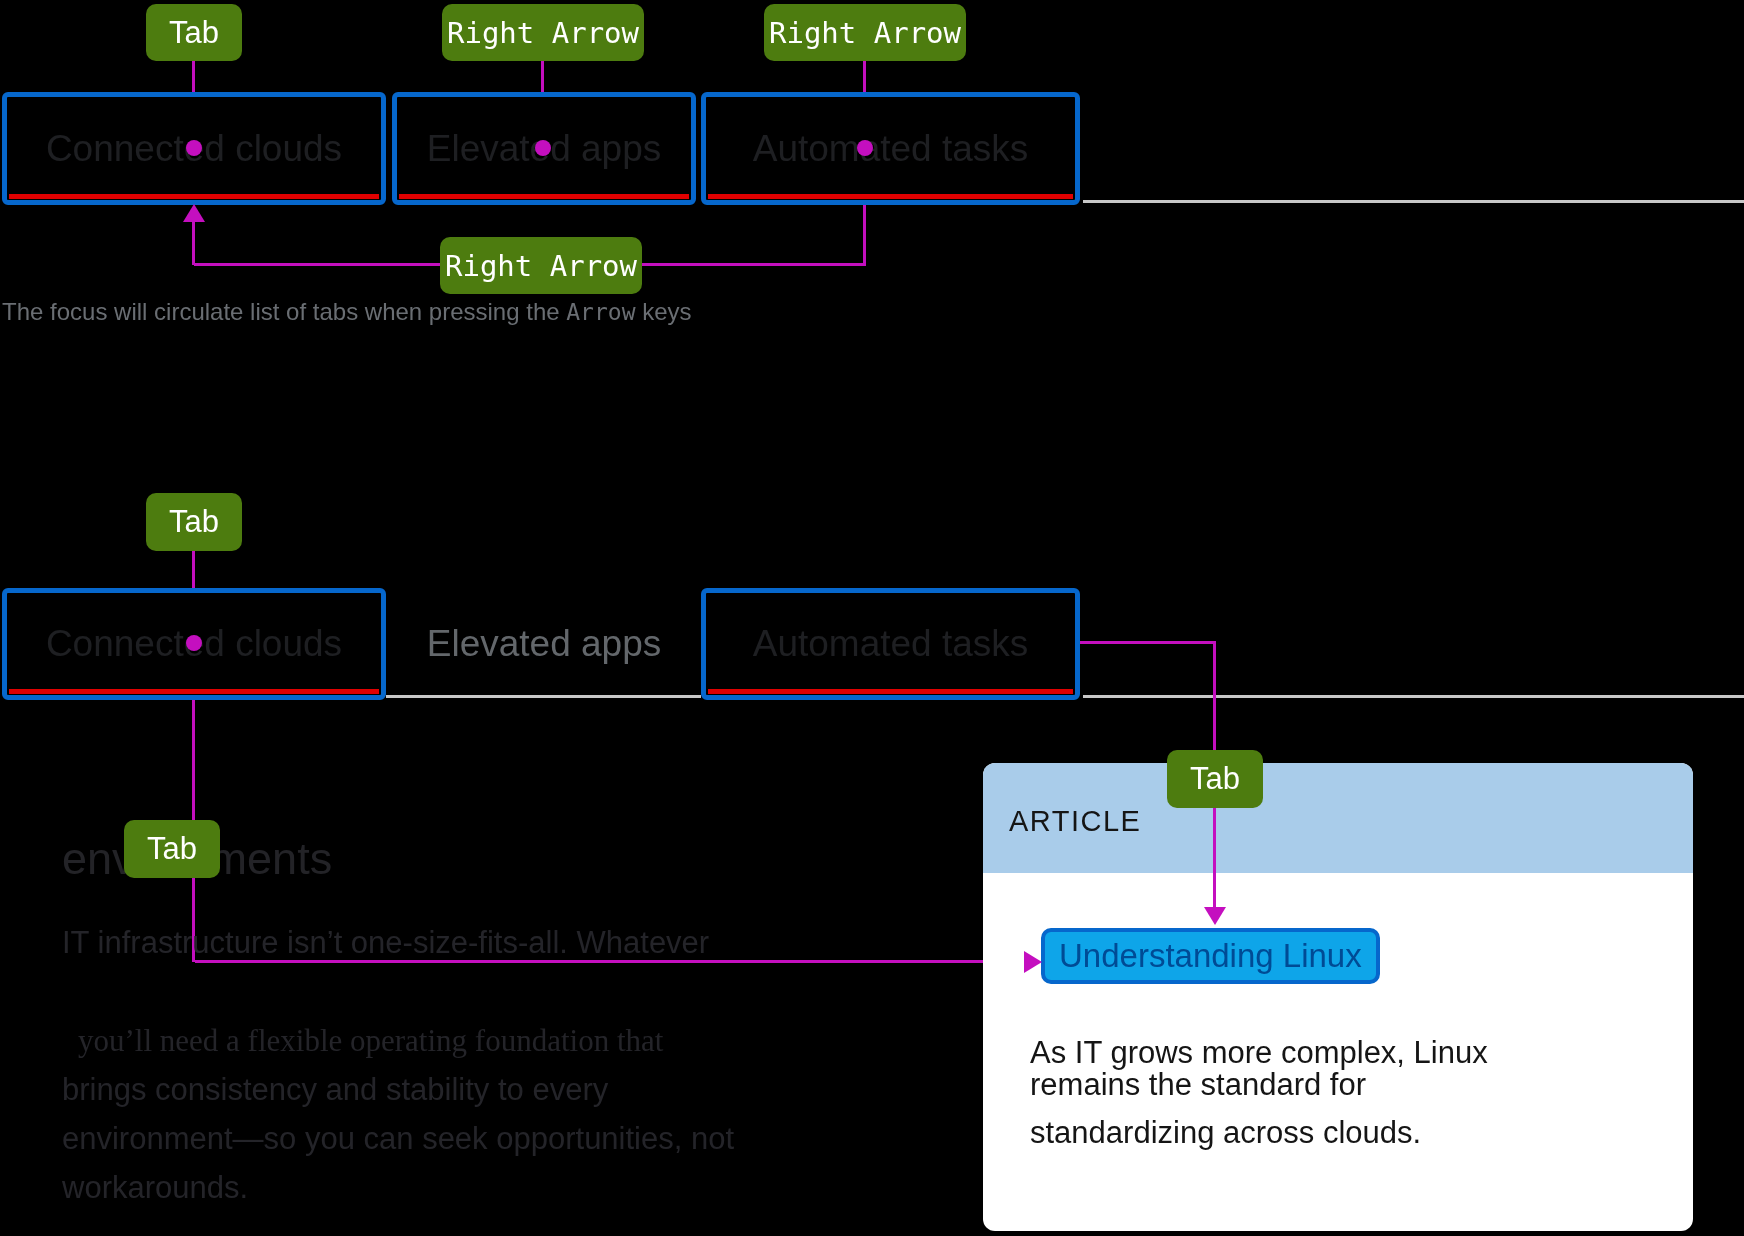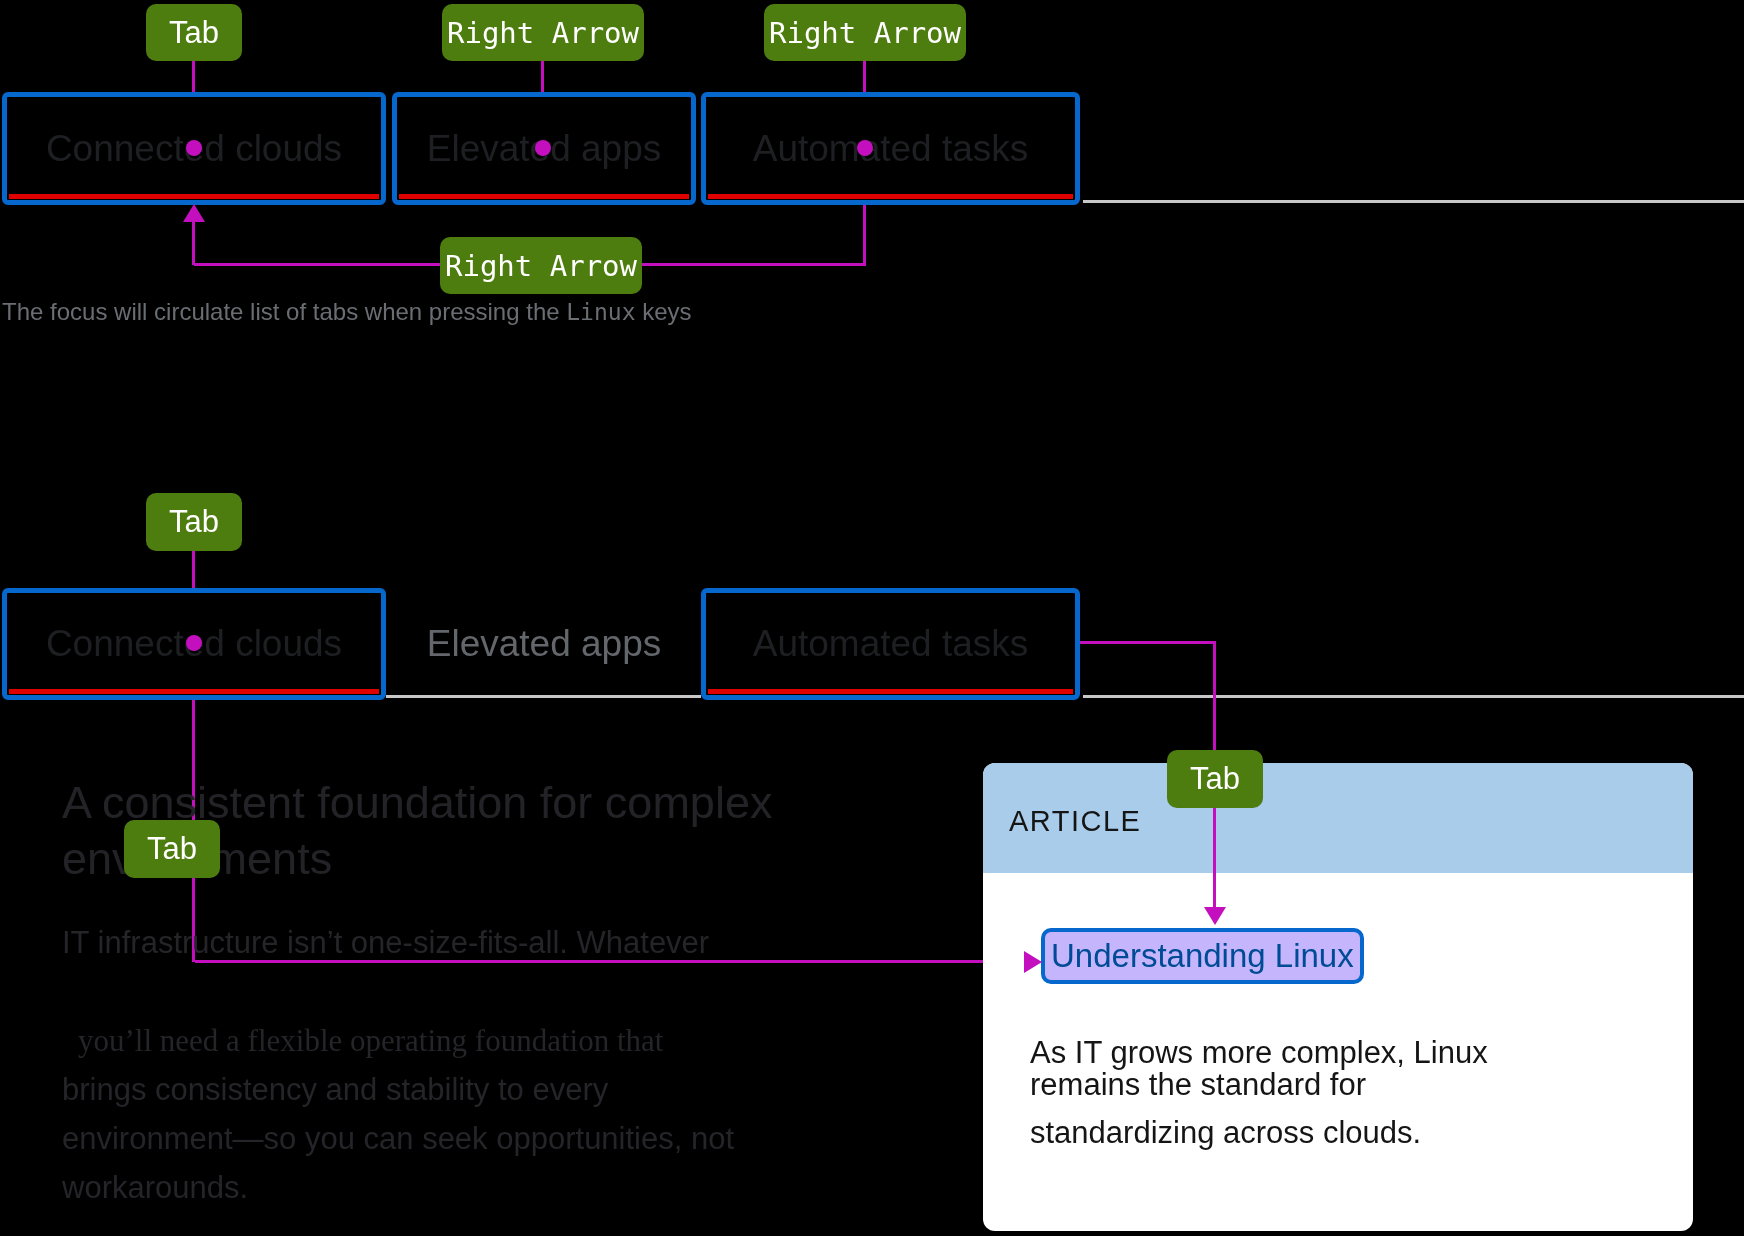--- a/index.html
+++ b/index.html
@@ -44,22 +44,22 @@
   .caption .mono{font-family:"DejaVu Sans Mono",monospace;font-size:23px;}
   .heading-line{position:absolute;font-size:45px;font-weight:500;color:#232327;z-index:3;white-space:nowrap;}
   .para-line{position:absolute;font-size:31px;color:#242429;z-index:3;white-space:nowrap;}
   
   .card{position:absolute;left:983px;top:763px;width:710px;height:468px;background:#fff;
     border-radius:12px;z-index:4;}
   .card-header{position:absolute;left:0;top:0;right:0;height:110px;background:#A9CCEA;
     border-radius:12px 12px 0 0;}
   .card-eyebrow{position:absolute;left:26px;top:42px;font-size:29px;letter-spacing:1.5px;color:#151515;}
   .link-box{position:absolute;left:58px;top:165px;height:56px;box-sizing:border-box;
-    border:4px solid #0667CC;border-radius:10px;background:#c4b5fd;display:flex;align-items:center;
-    padding:0 6px;font-size:33px;color:#004B95;white-space:nowrap;}
+    border:4px solid #0667CC;border-radius:10px;background:#0ea5e9;display:flex;align-items:center;
+    padding:0 14px;font-size:33px;color:#004B95;white-space:nowrap;}
   .card-body-line{position:absolute;left:47px;font-size:31px;color:#151515;white-space:nowrap;}
 </style>
 </head>
 <body>
 
 <div class="canvas">
 
   <div class="badge" style="left:146px;top:4px;width:96px;height:57px;">
     <span>Tab</span>
   </div>
@@ -92,21 +92,21 @@
 
   <div class="vline" style="left:863px;top:205px;height:61px;"></div>
   <div class="hline" style="left:194px;top:263px;width:671px;"></div>
   <div class="vline" style="left:192px;top:222px;height:43px;"></div>
   <div class="arrow-up" style="left:183px;top:204px;"></div>
   <div class="badge mono" style="left:440px;top:237px;width:202px;height:57px;">
     <span>Right Arrow</span>
   </div>
 
   <div class="caption" style="left:2px;top:298px;">
-    <span>The focus will circulate list of tabs when pressing the </span><span class="mono">Linux</span><span> keys</span>
+    <span>The focus will circulate list of tabs when pressing the </span><span class="mono">Arrow</span><span> keys</span>
   </div>
 
   <div class="badge" style="left:146px;top:493px;width:96px;height:58px;">
     <span>Tab</span>
   </div>
 
   <div class="vline" style="left:192px;top:551px;height:411px;"></div>
 
   <div class="tabbox focused" style="left:2px;top:588px;width:384px;height:112px;">
     <span class="tab-label">Connected clouds</span>
@@ -119,21 +119,20 @@
   </div>
 
   <div class="dot" style="left:186px;top:635px;"></div>
 
   <div class="grayline" style="left:386px;top:695px;width:315px;"></div>
   <div class="grayline" style="left:1083px;top:695px;width:661px;"></div>
 
   <div class="hline" style="left:1080px;top:641px;width:136px;"></div>
   <div class="vline" style="left:1213px;top:643px;height:109px;"></div>
 
-  <div class="heading-line" style="left:62px;top:777px;">A consistent foundation for complex</div>
   <div class="heading-line" style="left:62px;top:833px;">environments</div>
 
   <div class="para-line" style="left:62px;top:925px;">IT infrastructure isn’t one-size-fits-all. Whatever</div>
   <div class="para-line" style="left:78px;top:1023px;font-family:Liberation Serif, serif;">you’ll need a flexible operating foundation that</div>
   <div class="para-line" style="left:62px;top:1072px;">brings consistency and stability to every</div>
   <div class="para-line" style="left:62px;top:1121px;">environment—so you can seek opportunities, not</div>
   <div class="para-line" style="left:62px;top:1170px;">workarounds.</div>
 
   <div class="badge" style="left:124px;top:820px;width:96px;height:58px;">
     <span>Tab</span>

